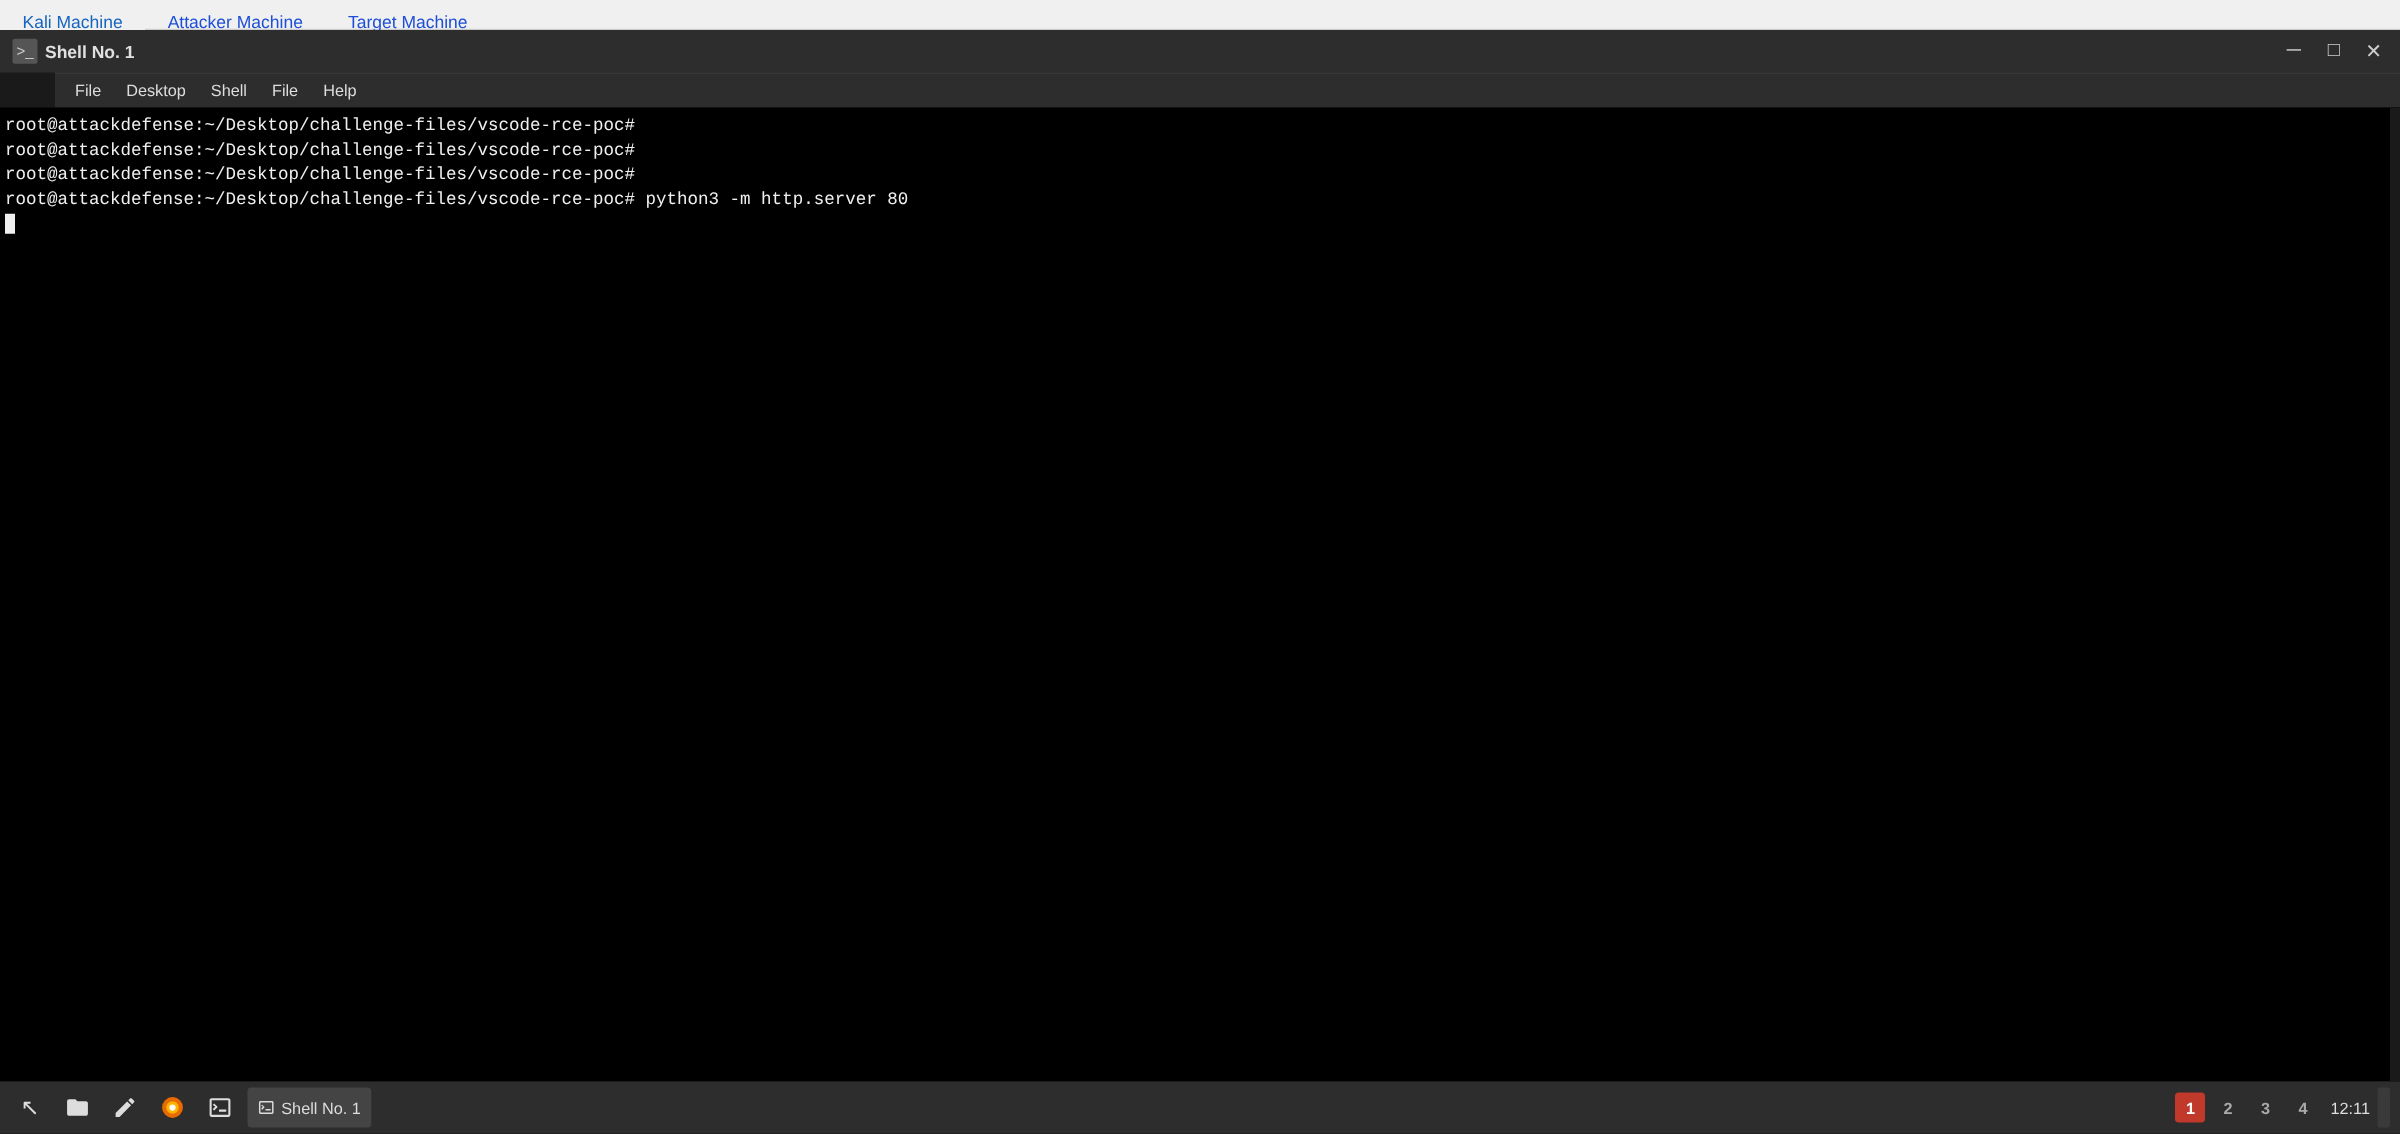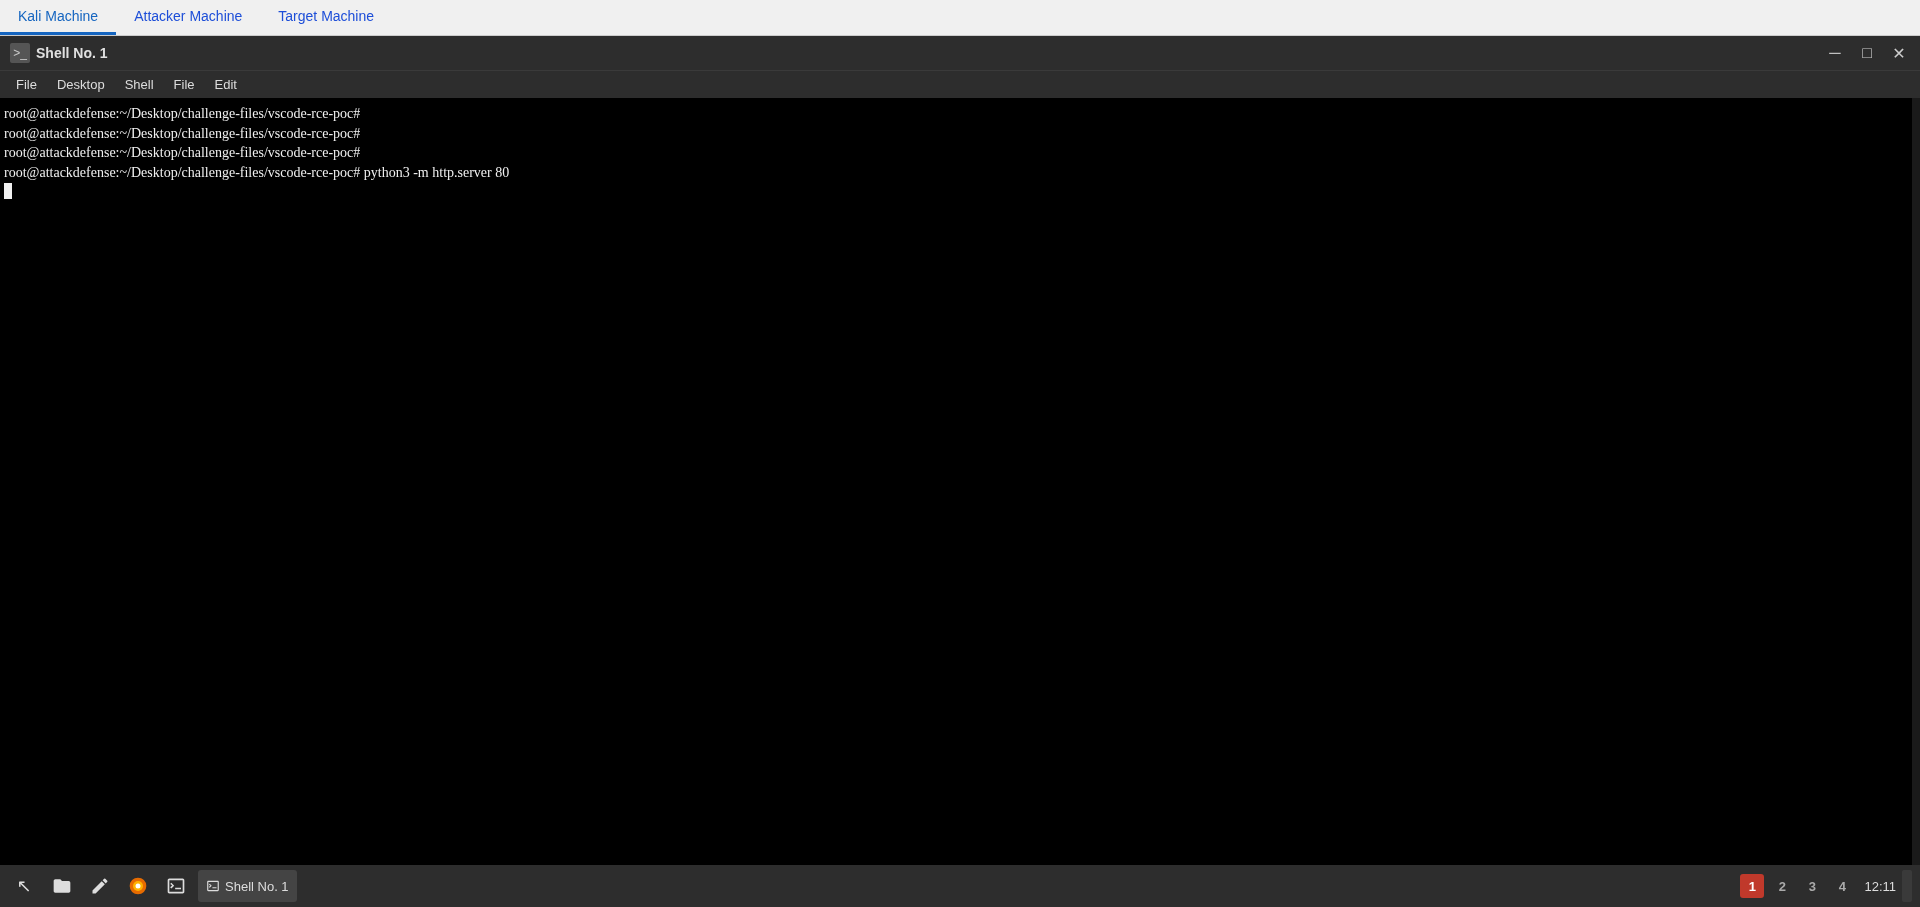--- a/index.html
+++ b/index.html
@@ -10,23 +10,23 @@
       font-family: sans-serif;
       overflow: hidden;
       display: flex;
       flex-direction: column;
     }
 
     
     #top-tabs {
       background: #f0f0f0;
       display: flex;
-      align-items: flex-end;
+      align-items: flex-start;
       padding: 0 0 0 0;
-      height: 36px;
+      height: 24px;
       border-bottom: 1px solid #ccc;
       flex-shrink: 0;
     }
     .tab {
       padding: 6px 18px;
       font-size: 14px;
       cursor: pointer;
       border-bottom: 3px solid transparent;
       height: 36px;
       display: flex;
@@ -98,36 +98,37 @@
 
     
     #terminal-menubar {
       background: #2d2d2d;
       display: flex;
       align-items: center;
       padding: 0 6px;
       height: 28px;
       flex-shrink: 0;
       border-top: 1px solid #3a3a3a;
+      margin-left: 44px;
     }
     .menu-item {
       padding: 3px 10px;
       font-size: 13px;
       color: #ddd;
       cursor: pointer;
       border-radius: 3px;
     }
 
     
     #terminal-content {
       flex: 1;
       background: #000;
       padding: 6px 4px;
       color: #f0f0f0;
-      font-family: Liberation Serif, serif;
+      font-family: Liberation Mono, monospace;
       font-size: 14px;
       line-height: 1.4;
       overflow: hidden;
       position: relative;
     }
     .terminal-line {
       white-space: pre;
     }
     .cursor {
       display: inline-block;
@@ -246,21 +247,21 @@
       <div class="win-btn">□</div>
       <div class="win-btn">✕</div>
     </div>
   </div>
 
   <div id="terminal-menubar">
     <div class="menu-item">File</div>
     <div class="menu-item">Desktop</div>
     <div class="menu-item">Shell</div>
     <div class="menu-item">File</div>
-    <div class="menu-item">Edit</div>
+    <div class="menu-item">Help</div>
   </div>
 
   <div id="terminal-content">
     <div class="terminal-line">root@attackdefense:~/Desktop/challenge-files/vscode-rce-poc#</div>
     <div class="terminal-line">root@attackdefense:~/Desktop/challenge-files/vscode-rce-poc#</div>
     <div class="terminal-line">root@attackdefense:~/Desktop/challenge-files/vscode-rce-poc#</div>
     <div class="terminal-line">root@attackdefense:~/Desktop/challenge-files/vscode-rce-poc# python3 -m http.server 80</div>
     <div class="terminal-line"><span class="cursor"></span></div>
     <div id="terminal-scrollbar"></div>
   </div>

